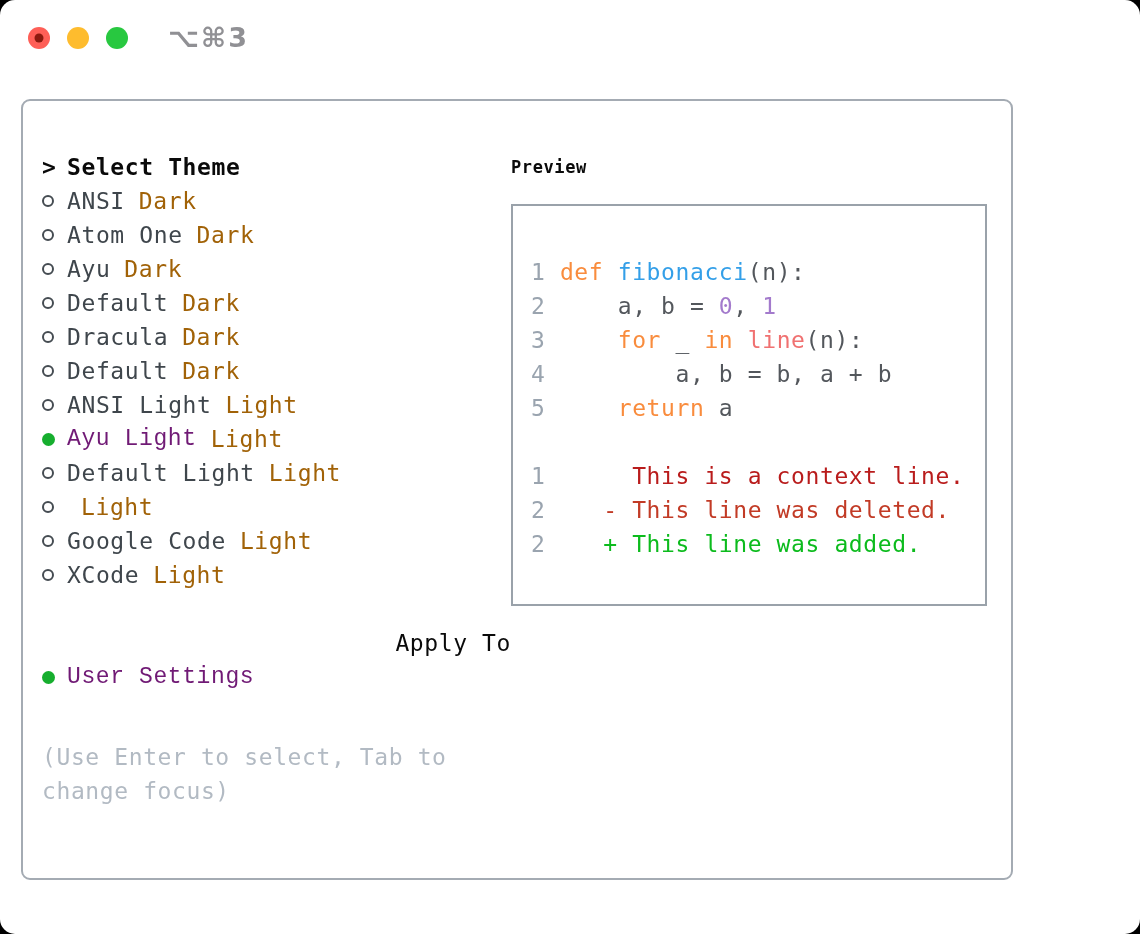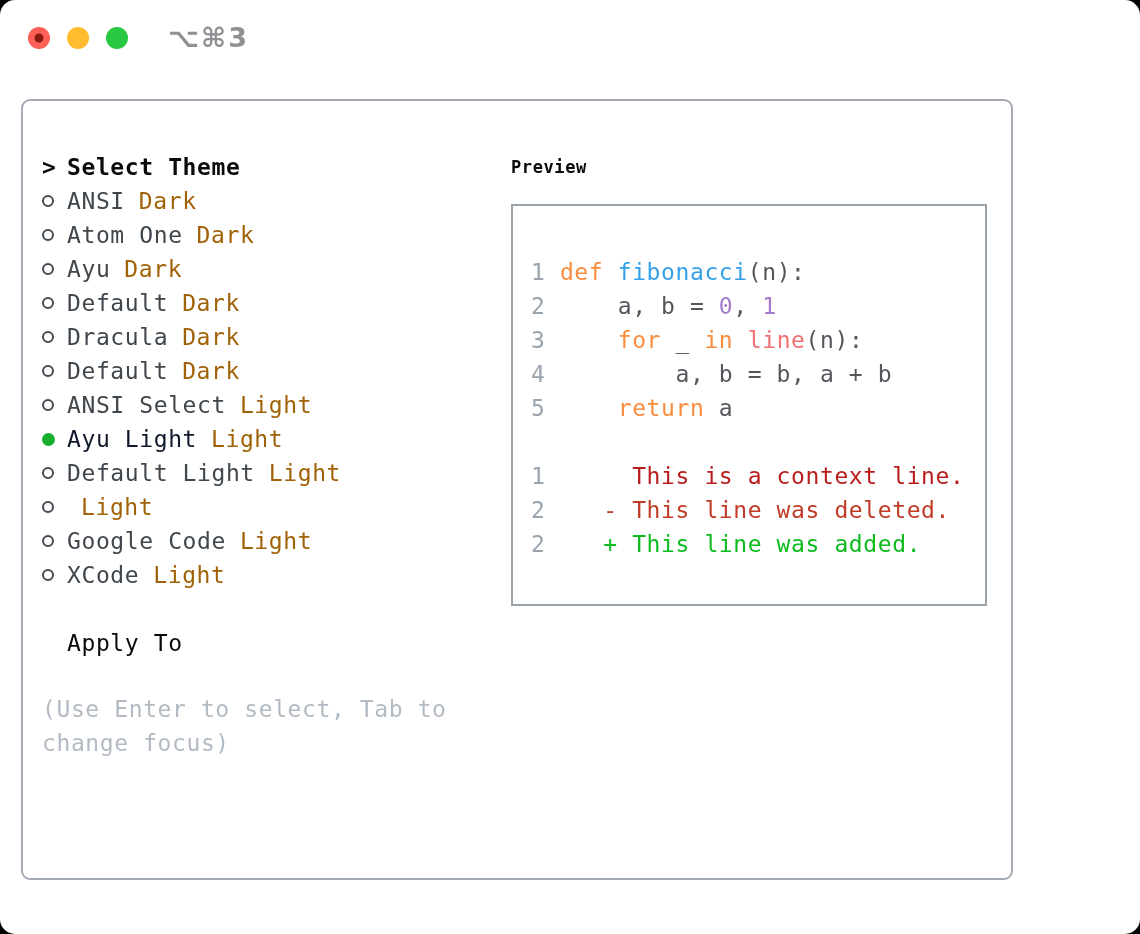--- a/index.html
+++ b/index.html
@@ -36,26 +36,26 @@
   .row { height:34px; display:flex; align-items:center; white-space:pre;
     font-size:23px; letter-spacing:0.6px; color:#3f464c; }
   .spacer { height:34px; }
 
   .marker { width:25px; height:34px; display:flex; align-items:center; flex:none; }
   .cursor-char { color:#0a0a0a; font-weight:bold; }
   .dot { width:12px; height:12px; border-radius:50%; border:2px solid #454c52; }
   .dot.filled { width:13px; height:13px; border:none; background:#16ae2e; }
 
   .section-header { color:#0a0a0a; font-weight:bold; }
-  .apply-header   { color:#0a0a0a; }
+  .apply-header   { color:#0a0a0a;justify-content:space-between; }
   .item .label { color:#3f464c; }
-  .item.selected .label { color:#0f172a; }
+  .item.selected .label { color:#701a75;font-family:Liberation Mono, monospace; }
   .tag { color:#a16207; margin-left:14px; }
 
-  .hint { margin-top:32px; width:450px; font-size:23px; letter-spacing:0.6px;
+  .hint { margin-top:46px; width:450px; font-size:23px; letter-spacing:0.6px;
     line-height:34px; color:#b2bac3; }
 
   
   .preview-header-row { height:34px; display:flex; align-items:center; }
   .preview-title { font-size:17px; letter-spacing:0.6px; font-weight:bold; color:#0a0a0a; }
   .preview-box {
     margin-top:20px; width:476px; height:402px;
     border:2px solid #9aa2aa; background:#fff;
     padding:49px 0 16px 18px; overflow:hidden;
   }
@@ -95,36 +95,37 @@
         <span>Select Theme</span>
       </div>
 
       <div>
           <div class="row item"><span class="marker"><span class="dot"></span></span><span class="label">ANSI</span><span class="tag">Dark</span></div>
           <div class="row item"><span class="marker"><span class="dot"></span></span><span class="label">Atom One</span><span class="tag">Dark</span></div>
           <div class="row item"><span class="marker"><span class="dot"></span></span><span class="label">Ayu</span><span class="tag">Dark</span></div>
           <div class="row item"><span class="marker"><span class="dot"></span></span><span class="label">Default</span><span class="tag">Dark</span></div>
           <div class="row item"><span class="marker"><span class="dot"></span></span><span class="label">Dracula</span><span class="tag">Dark</span></div>
           <div class="row item"><span class="marker"><span class="dot"></span></span><span class="label">Default</span><span class="tag">Dark</span></div>
-          <div class="row item"><span class="marker"><span class="dot"></span></span><span class="label">ANSI Select</span><span class="tag">Light</span></div>
+          <div class="row item"><span class="marker"><span class="dot"></span></span><span class="label">ANSI Light</span><span class="tag">Light</span></div>
           <div class="row item selected"><span class="marker"><span class="dot filled"></span></span><span class="label">Ayu Light</span><span class="tag">Light</span></div>
           <div class="row item"><span class="marker"><span class="dot"></span></span><span class="label">Default Light</span><span class="tag">Light</span></div>
           <div class="row item"><span class="marker"><span class="dot"></span></span><span class="tag">Light</span></div>
           <div class="row item"><span class="marker"><span class="dot"></span></span><span class="label">Google Code</span><span class="tag">Light</span></div>
           <div class="row item"><span class="marker"><span class="dot"></span></span><span class="label">XCode</span><span class="tag">Light</span></div>
         </div>
 
       <div class="spacer"></div>
 
       <div class="row apply-header">
         <span class="marker"></span>
         <span>Apply To</span>
       </div>
 
       <div>
+          <div class="row item selected"><span class="marker"><span class="dot filled"></span></span><span class="label">User Settings</span></div>
         </div>
 
       <div class="hint">(Use Enter to select, Tab to change focus)</div>
     </div>
 
     <div class="right-col">
       <div class="preview-header-row">
         <span class="preview-title">Preview</span>
       </div>
       <div class="preview-box">

